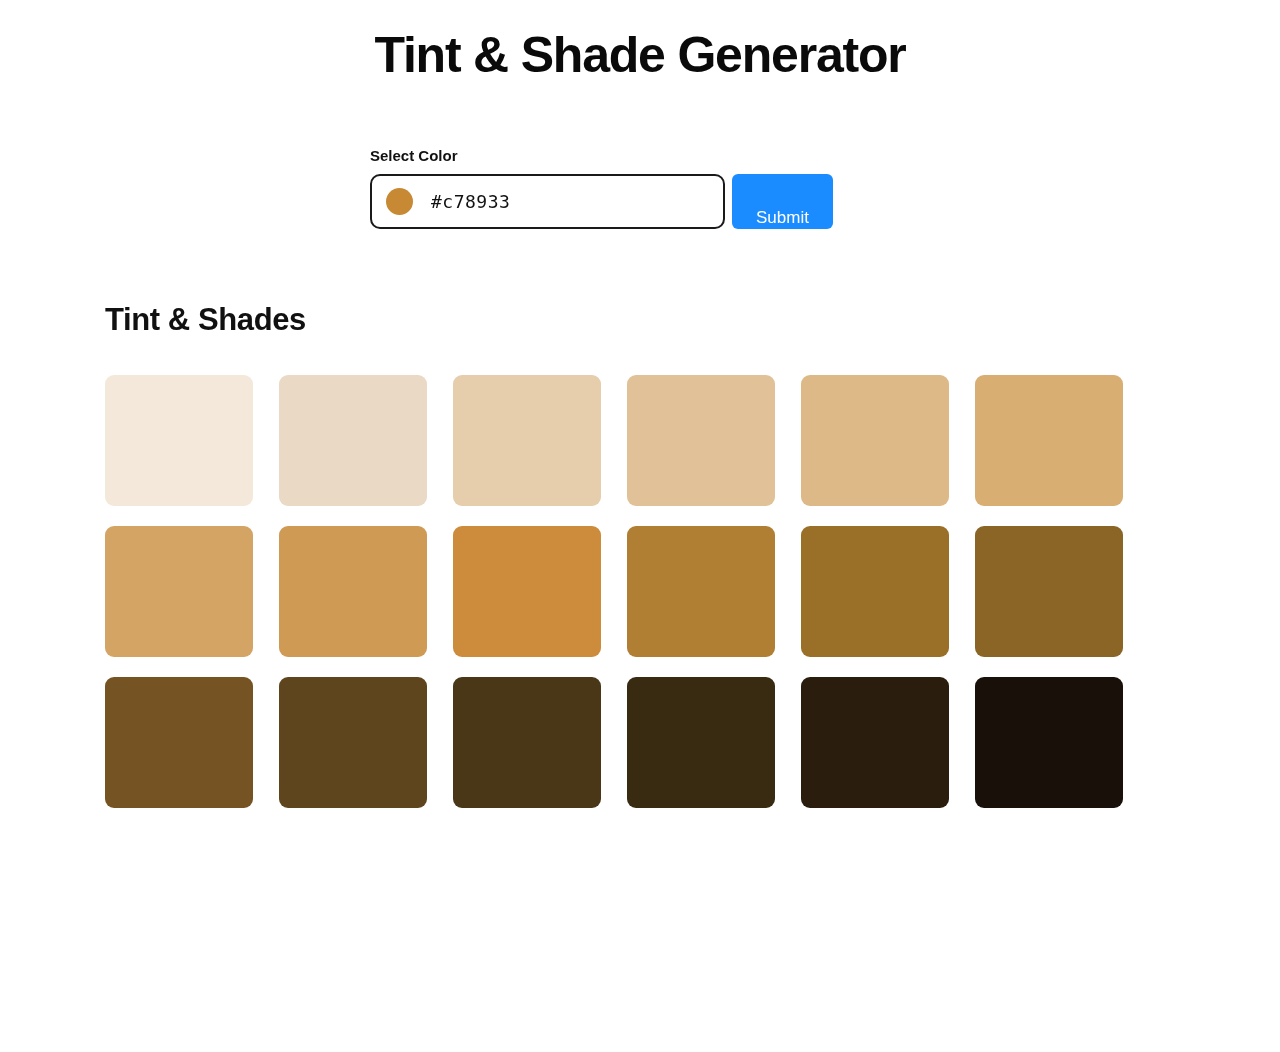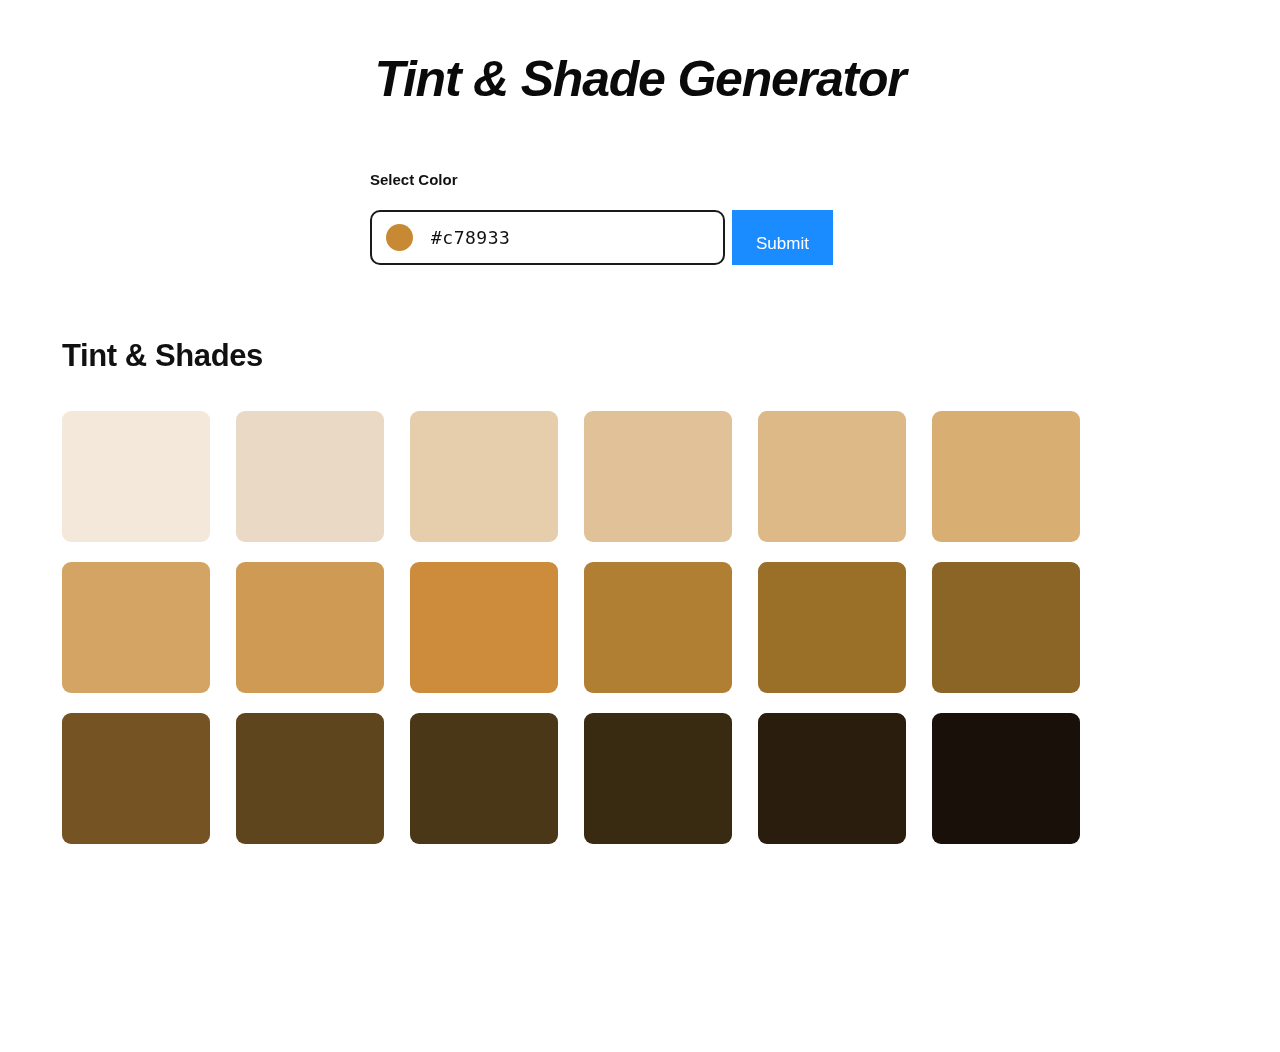--- a/index.html
+++ b/index.html
@@ -20,23 +20,22 @@
   }
 
   .page {
     width: 1280px;
     height: 1052px;
     position: relative;
   }
 
   
   .header {
-    padding-top: 50px;
+    padding-top: 26px;
     text-align: center;
-    font-style: italic;
   }
 
   .app-title {
     margin: 0;
     font-size: 50px;
     line-height: 58px;
     font-weight: 800;
     letter-spacing: -1.2px;
     color: #0a0a0a;
     font-family: "Liberation Sans", sans-serif;
@@ -57,21 +56,21 @@
   .form-area {
     margin-top: 63px;
     padding-left: 370px;
   }
 
   .field-label {
     font-size: 15px;
     font-weight: 700;
     color: #111111;
     line-height: 18px;
-    margin-bottom: 21px;
+    margin-bottom: 9px;
   }
 
   .form-row {
     display: flex;
     align-items: flex-start;
     gap: 7px;
   }
 
   .color-input-wrap {
     width: 355px;
@@ -103,36 +102,36 @@
     font-size: 18px;
     letter-spacing: 0.5px;
     color: #111111;
     width: 100%;
     height: 100%;
     padding: 0;
   }
 
   .submit-button {
     height: 55px;
-    padding: 6px 24px;
+    padding: 16px 24px;
     border: none;
-    border-radius: 0;
+    border-radius: 6px;
     background: #1a8cff;
     color: #ffffff;
     font-family: "Liberation Sans", sans-serif;
     font-size: 17px;
     font-weight: 400;
     cursor: pointer;
     line-height: 55px;
   }
 
   
   .results {
     margin-top: 72px;
-    padding-left: 62px;
+    padding-left: 105px;
     padding-right: 125px;
   }
 
   .results-title {
     margin: 0;
     font-size: 31px;
     line-height: 38px;
     font-weight: 700;
     letter-spacing: -0.4px;
     color: #111111;

